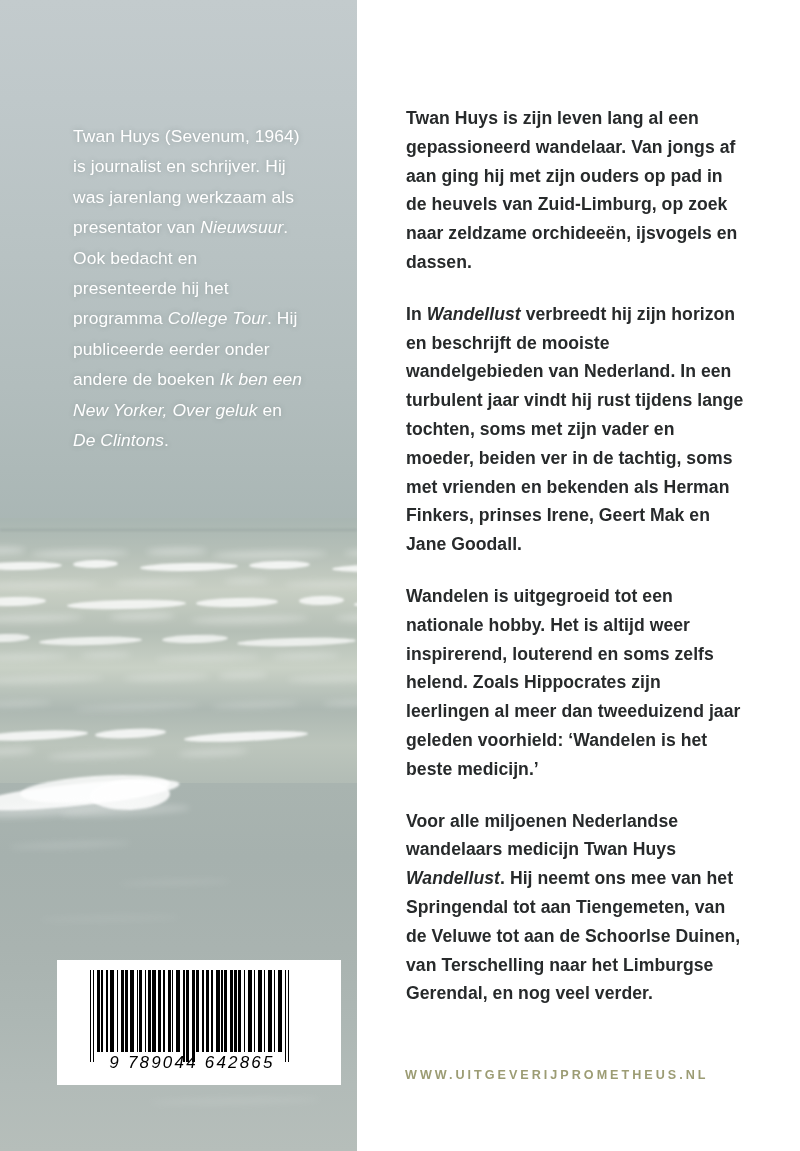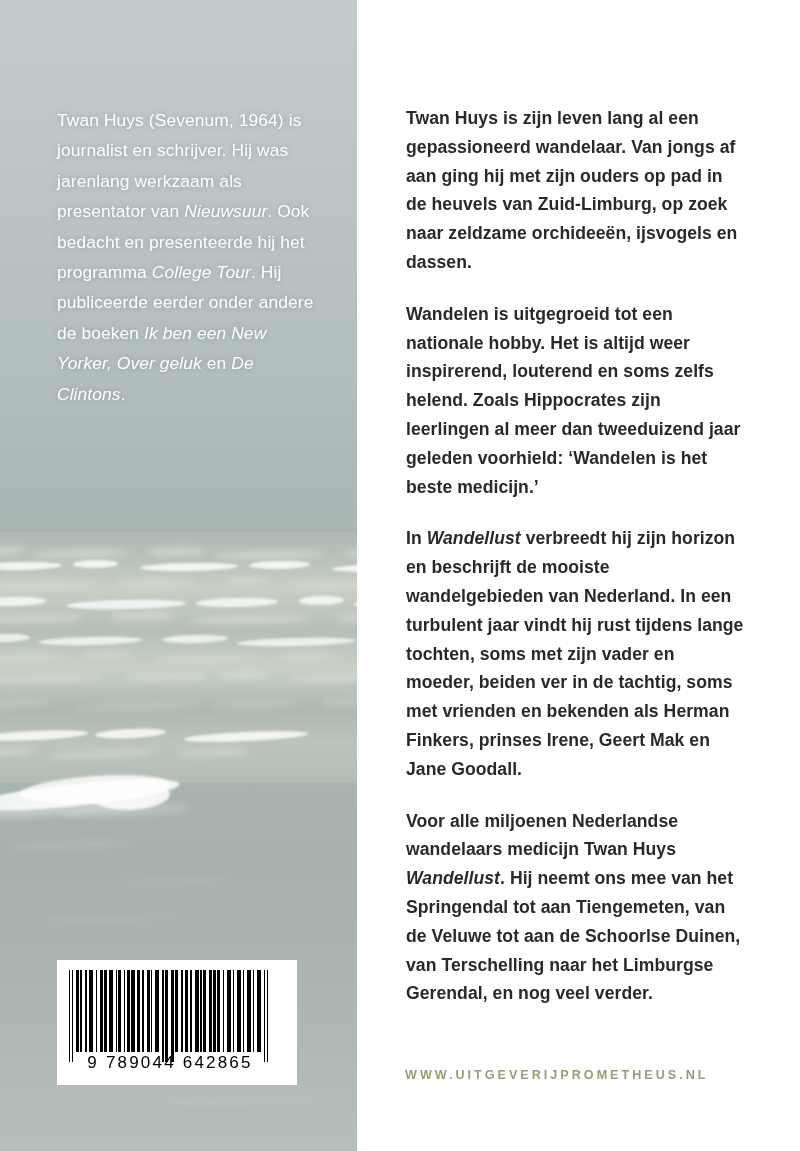--- a/index.html
+++ b/index.html
@@ -100,34 +100,35 @@
     position: absolute;
     left: 57px;
     top: 105px;
     width: 262px;
     color: #ffffff;
     font-size: 17.4px;
     line-height: 30.4px;
     letter-spacing: 0.1px;
     text-shadow: 0 0 5px rgba(80,95,95,0.35);
   }
-  .bio p { margin: 0; }
+  .bio p { margin: 16px; }
   .bio p + p { margin-top: 30px; }
   .bio i { font-style: italic; }
 
   
   .barcode-box {
     position: absolute;
     left: 57px;
     top: 960px;
-    width: 240px;
+    width: 284px;
     height: 125px;
     background: #ffffff;
     box-sizing: border-box;
     padding: 10px 30px 6px 12px;
+    font-style: italic;
   }
   .barcode-bars {
     position: relative;
     height: 82px;
     margin: 0 auto;
     width: 200px;
     display: flex;
     align-items: flex-start;
     gap: 0;
   }
@@ -341,20 +342,20 @@
         <span class="tall" style="width: 1.41844px;"></span>
         <span class="tall" style="width: 1.41844px; background: transparent;"></span>
         <span class="tall" style="width: 1.41844px;"></span>
       </div>
     <div class="barcode-num">9 789044 642865</div>
   </div>
 
   <div class="text-panel">
     <div class="blurb" id="blurb-text">
         <p><span>Twan Huys is zijn leven lang al een gepassioneerd wandelaar. Van jongs af aan ging hij met zijn ouders op pad in de heuvels van Zuid-Limburg, op zoek naar zeldzame orchideeën, ijsvogels en dassen.</span></p>
+        <p><span>In </span><i>Wandellust</i><span> verbreedt hij zijn horizon en beschrijft de mooiste wandelgebieden van Nederland. In een turbulent jaar vindt hij rust tijdens lange tochten, soms met zijn vader en moeder, beiden ver in de tachtig, soms met vrienden en bekenden als Herman Finkers, prinses Irene, Geert Mak en Jane Goodall.</span></p>
         <p><span>Wandelen is uitgegroeid tot een nationale hobby. Het is altijd weer inspirerend, louterend en soms zelfs helend. Zoals Hippocrates zijn leerlingen al meer dan tweeduizend jaar geleden voorhield: ‘Wandelen is het beste medicijn.’</span></p>
-        <p><span>In </span><i>Wandellust</i><span> verbreedt hij zijn horizon en beschrijft de mooiste wandelgebieden van Nederland. In een turbulent jaar vindt hij rust tijdens lange tochten, soms met zijn vader en moeder, beiden ver in de tachtig, soms met vrienden en bekenden als Herman Finkers, prinses Irene, Geert Mak en Jane Goodall.</span></p>
         <p><span>Voor alle miljoenen Nederlandse wandelaars medicijn Twan Huys </span><i>Wandellust</i><span>. Hij neemt ons mee van het Springendal tot aan Tiengemeten, van de Veluwe tot aan de Schoorlse Duinen, van Terschelling naar het Limburgse Gerendal, en nog veel verder.</span></p>
       </div>
     <div class="publisher-url">WWW.UITGEVERIJPROMETHEUS.NL</div>
   </div>
 
 </div>
 
 </body></html>

